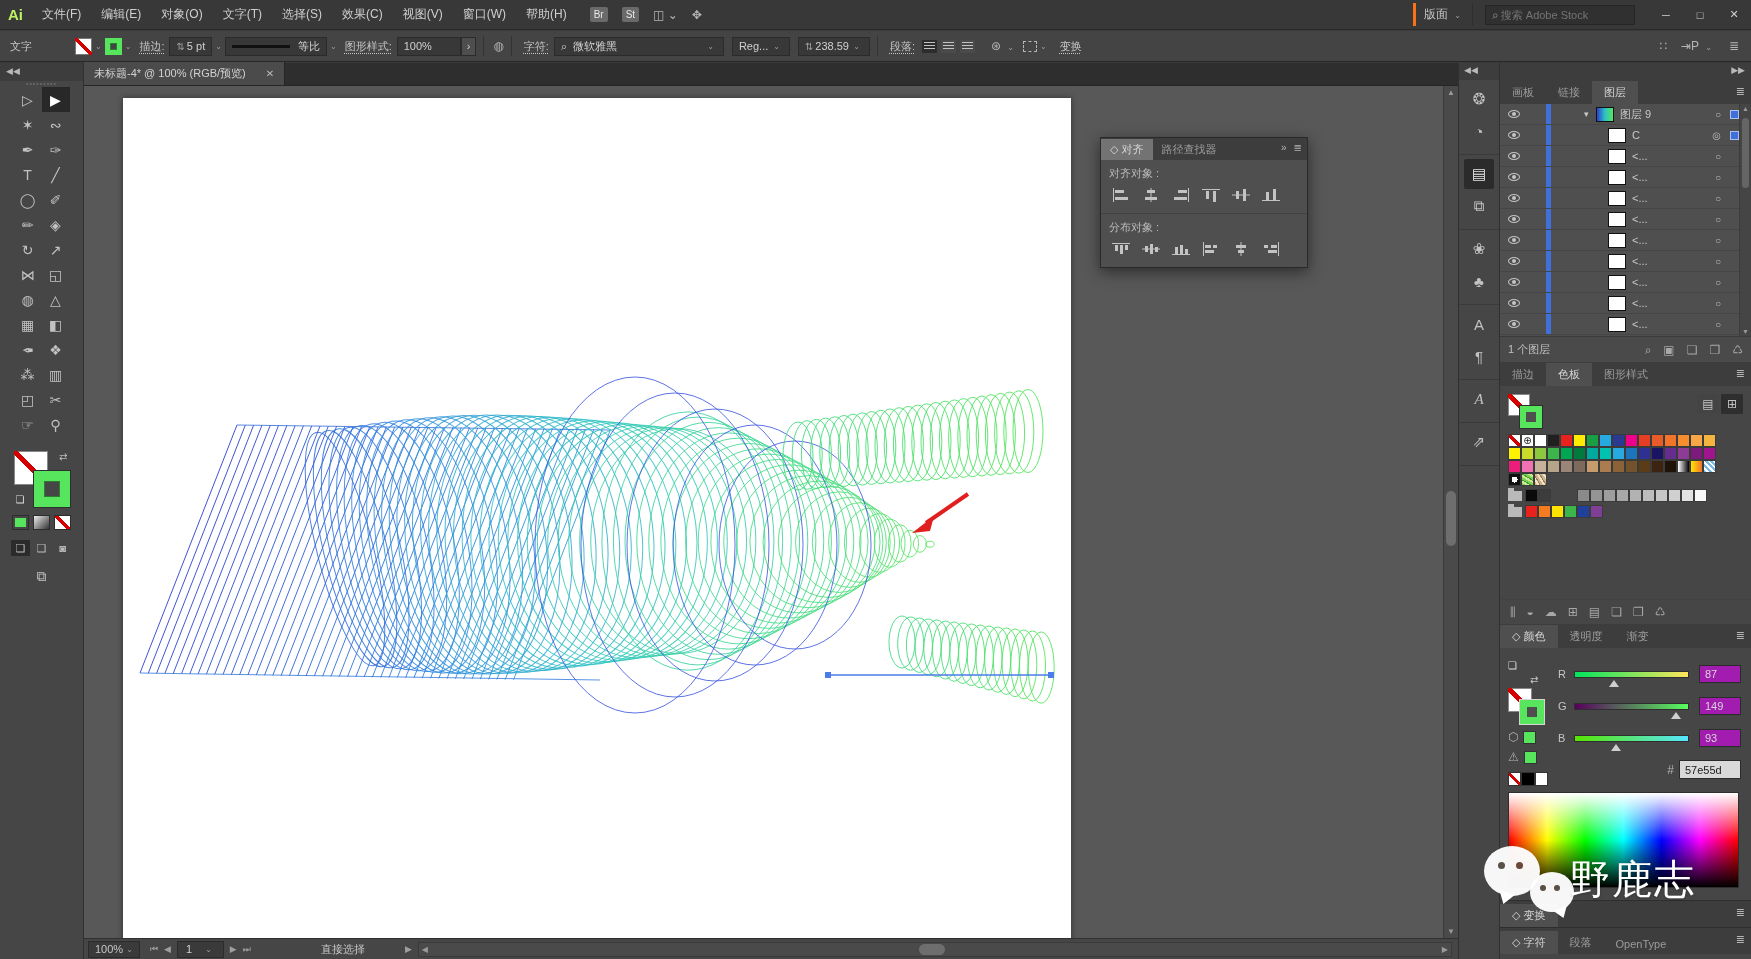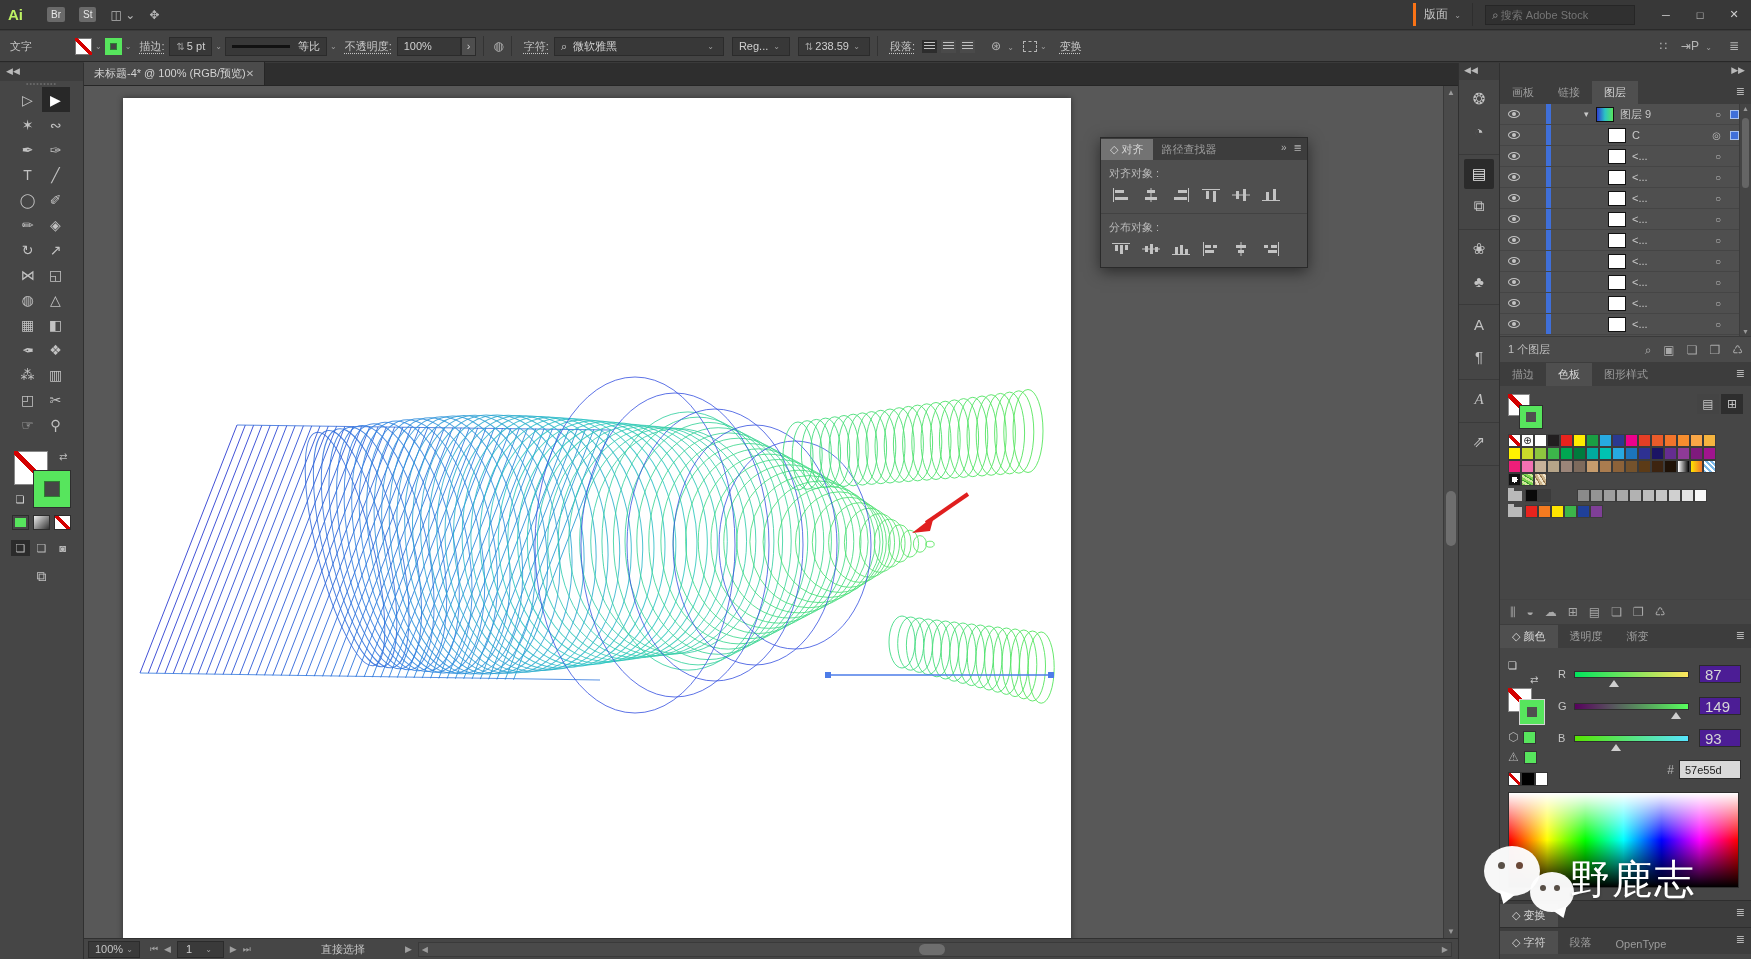--- a/index.html
+++ b/index.html
@@ -70,21 +70,21 @@
      background:linear-gradient(45deg,transparent 42%,#d40000 42%,#d40000 58%,transparent 58%);}
   .draw-modes{display:flex;justify-content:center;gap:2px;margin-top:10px;}
   .dm{width:19px;height:16px;display:flex;align-items:center;justify-content:center;color:#bbb;font-size:11px;}
   .dm.active{background:#2b2b2b;}
   .screen-mode{margin:12px auto 0;width:24px;text-align:center;color:#c2c2c2;font-size:14px;}
   .handle{height:6px;text-align:center;color:#6a6a6a;font-size:7px;letter-spacing:1px;overflow:hidden;line-height:5px;}
   
   .centercol{flex:1;display:flex;flex-direction:column;position:relative;min-width:0;}
   .tabbar{height:23px;background:#2e2e2e;display:flex;align-items:flex-end;border-bottom:1px solid #262626;}
   .doc-tab{background:#4b4b4b;color:#d2d2d2;height:23px;display:flex;align-items:center;
-           padding:0 10px;font-size:11px;gap:0;border-right:1px solid #262626;}
+           padding:0 10px;font-size:11px;gap:20px;border-right:1px solid #262626;}
   .doc-close{color:#bbb;font-size:10px;}
   .canvas{flex:1;position:relative;background:#585858;overflow:hidden;}
   .artboard{position:absolute;left:39px;top:12px;width:948px;height:845px;background:#fff;
             box-shadow:0 0 6px rgba(0,0,0,.45);}
   .art-svg{position:absolute;left:0;top:0;pointer-events:none;}
   .vscroll{position:absolute;right:0;top:0;bottom:0;width:15px;background:#4a4a4a;border-left:1px solid #3a3a3a;}
   .vscroll .thumb{position:absolute;left:2px;right:2px;top:405px;height:55px;background:#6e6e6e;border-radius:6px;}
   .vscroll .arr{position:absolute;left:0;right:0;text-align:center;color:#9a9a9a;font-size:8px;}
   .statusbar{height:21px;background:#464646;border-top:1px solid #303030;display:flex;align-items:center;
              font-size:11px;color:#c5c5c5;}
@@ -165,21 +165,21 @@
   .cp-nbw{display:flex;margin-top:8px;}
   .cp-nbw span{width:16px;height:14px;border:1px solid #333;}
   .cp-nbw .n{background:#fff;position:relative;}
   .cp-nbw .n:before{content:"";position:absolute;inset:0;background:linear-gradient(45deg,transparent 40%,#d40000 40%,#d40000 60%,transparent 60%);}
   .cp-nbw .b{background:#000;} .cp-nbw .w{background:#fff;}
   .sliders{position:absolute;left:58px;top:34px;right:10px;}
   .sl-row{display:flex;align-items:center;height:32px;}
   .sl-label{width:16px;color:#c5c5c5;font-size:11px;}
   .sl-track{flex:1;height:7px;border:1px solid #2e2e2e;position:relative;margin-right:10px;}
   .sl-thumb{position:absolute;top:8px;width:0;height:0;border-left:5px solid transparent;border-right:5px solid transparent;border-bottom:7px solid #cfcfcf;transform:translateX(-5px);}
-  .sl-val{width:42px;height:18px;background:#4c1d95;border:1px solid #2b2b2b;color:#d6d6d6;font-size:15px;
+  .sl-val{width:42px;height:18px;background:#a21caf;border:1px solid #2b2b2b;color:#d6d6d6;font-size:11px;
           display:flex;align-items:center;padding:0 5px;}
   .hex-row{position:absolute;left:58px;right:10px;top:136px;display:flex;justify-content:flex-end;align-items:center;gap:5px;color:#b5b5b5;}
   .hex-val{width:62px;height:19px;background:#d9d9d9;color:#1c1c1c;font-size:11px;display:flex;align-items:center;padding:0 5px;border:1px solid #2b2b2b;}
   .spectrum{position:absolute;left:8px;right:12px;top:168px;height:96px;border:1px solid #2e2e2e;
      background:linear-gradient(to bottom,rgba(255,255,255,1) 0%,rgba(255,255,255,0) 50%,rgba(0,0,0,0) 50%,rgba(0,0,0,1) 100%),
                 linear-gradient(to right,#f00,#ff0,#0f0,#0ff,#00f,#f0f,#f00);}
   .collapsed-head{height:27px;background:#3d3d3d;border-top:1px solid #2e2e2e;display:flex;align-items:flex-end;position:relative;}
   
   .watermark{position:absolute;left:1478px;top:838px;width:260px;height:90px;pointer-events:none;z-index:50;}
   .wm-bub{position:absolute;background:#fff;border-radius:50%;opacity:.96;}
@@ -201,20 +201,31 @@
   .ap-icons{display:flex;gap:6px;padding:2px 8px 8px;border-bottom:1px solid #424242;}
   .ap-ic{width:24px;height:20px;display:flex;align-items:center;justify-content:center;}
 </style>
 </head>
 <body>
 
 <div class="app">
 
   <div class="titlebar">
     <span class="ai-logo">Ai</span>
+    <div class="menubar">
+        <span class="menu-item">文件(F)</span>
+        <span class="menu-item">编辑(E)</span>
+        <span class="menu-item">对象(O)</span>
+        <span class="menu-item">文字(T)</span>
+        <span class="menu-item">选择(S)</span>
+        <span class="menu-item">效果(C)</span>
+        <span class="menu-item">视图(V)</span>
+        <span class="menu-item">窗口(W)</span>
+        <span class="menu-item">帮助(H)</span>
+      </div>
     <span class="mini-app">Br</span>
     <span class="mini-app">St</span>
     <span class="tb-ico">◫ ⌄</span>
     <span class="tb-ico">✥</span>
     <div class="tb-spacer"></div>
     <span class="ws-switch"><span>版面</span> <span class="dd">⌄</span></span>
     <div class="stock-search">
       <span>⌕</span>
       <input placeholder="搜索 Adobe Stock" style="">
     </div>
@@ -235,21 +246,21 @@
     <span class="cb-field">
         <span class="stepper">⇅</span>
         <span>5 pt</span>
       </span>
       <span class="dd">⌄</span>
     <span class="cb-field">
         <span class="profile-line"></span>
         <span>等比</span>
       </span>
       <span class="dd">⌄</span>
-    <span class="cb-label u">不透明度:</span>
+    <span class="cb-label u">图形样式:</span>
     <span class="cb-field" style="width:64px;">
         <span>100%</span>
       </span>
     <span class="cb-btn">›</span>
     <span class="cb-sep"></span>
     <span class="tb-ico" style="margin-left:2px;">◍</span>
     <span class="cb-sep"></span>
     <span class="cb-label u">字符:</span>
     <span class="cb-field" style="width:170px;">
         <span style="margin-right:6px;">⌕</span>

